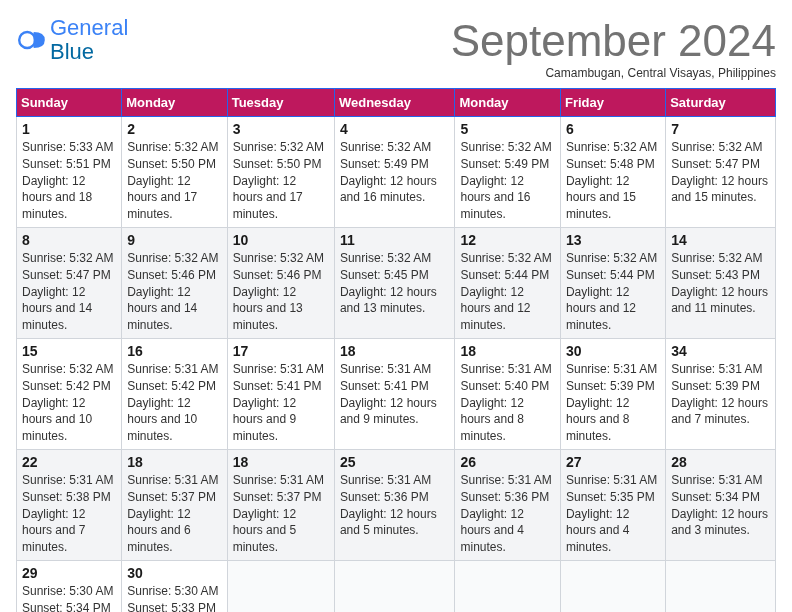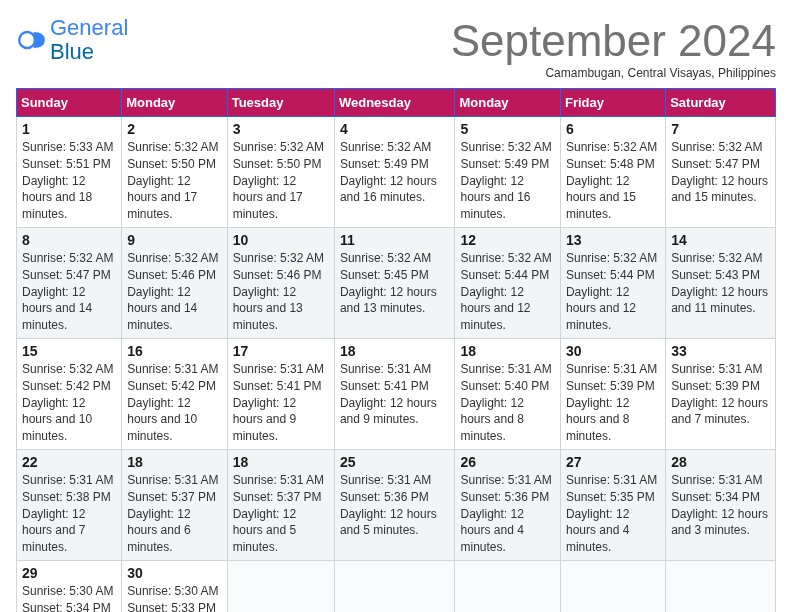--- a/index.html
+++ b/index.html
@@ -197,21 +197,21 @@
         </td>
         <td>
           <span class="day-num">18</span>
           <div class="day-info">Sunrise: 5:31 AM<br>Sunset: 5:40 PM<br>Daylight: 12 hours and 8 minutes.</div>
         </td>
         <td>
           <span class="day-num">30</span>
           <div class="day-info">Sunrise: 5:31 AM<br>Sunset: 5:39 PM<br>Daylight: 12 hours and 8 minutes.</div>
         </td>
         <td>
-          <span class="day-num">33</span>
+          <span class="day-num">34</span>
           <div class="day-info">Sunrise: 5:31 AM<br>Sunset: 5:39 PM<br>Daylight: 12 hours and 7 minutes.</div>
         </td>
       </tr>
       <tr>
         <td>
           <span class="day-num">22</span>
           <div class="day-info">Sunrise: 5:31 AM<br>Sunset: 5:38 PM<br>Daylight: 12 hours and 7 minutes.</div>
         </td>
         <td>
           <span class="day-num">18</span>

